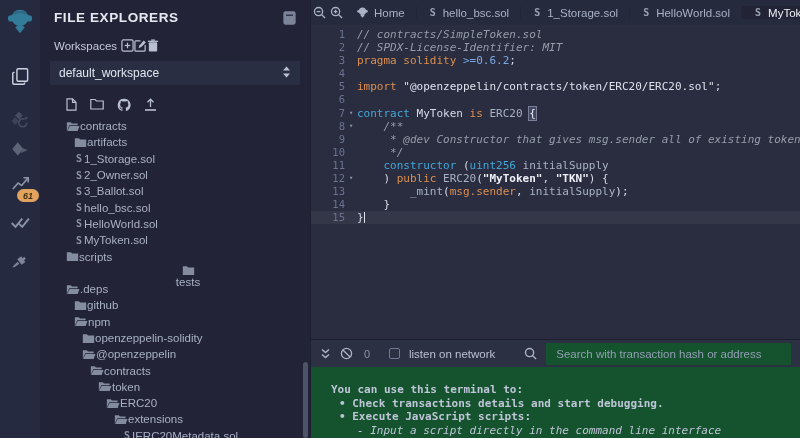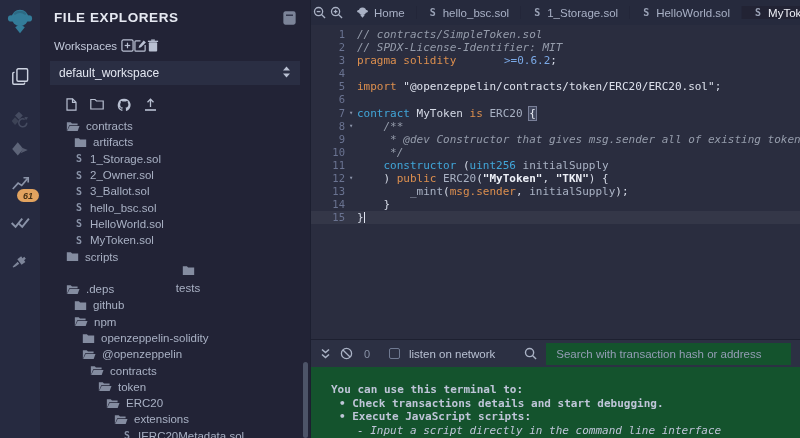--- a/index.html
+++ b/index.html
@@ -25,21 +25,21 @@
   .fp-title { font-size:13.5px; font-weight:700; letter-spacing:0.6px; color:#e6e9f2; }
   .ws-row { display:flex; align-items:center; padding:14px 14px 0 14px; }
   .ws-label { font-size:11.5px; color:#c3c9da; margin-right:4px; }
   .ws-row .icon-btn { color:#b9c0d2; }
   .ws-select { margin:9px 10px 0 10px; height:24px; background:#2a2e43;
     display:flex; align-items:center; padding:0 9px; font-size:12px;
     color:#e2e6f0; cursor:pointer; }
   .ws-select .caret { margin-left:auto; color:#b9c0d2; }
   .fp-actions { display:flex; gap:13px; padding:13px 0 0 26px; color:#b9c0d2; }
   .tree { margin-top:6px; font-size:11.5px; }
-  .tree-row { height:16.3px; display:flex; align-items:center; gap:6px;
+  .tree-row { height:16.3px; display:flex; align-items:center; 
     cursor:pointer; white-space:nowrap; }
   .tree-row .t-icon { color:#848ca0; flex:none; display:flex; }
   .sol-glyph { font-family:"DejaVu Sans Mono", monospace; font-weight:700;
     font-size:10px; color:#8a93a8; width:10px; text-align:center; }
   .fp-scrollbar { position:absolute; right:2px; top:362px; width:5px;
     height:76px; background:#4d5468; border-radius:3px; }
 
   
   .main { flex:1; min-width:0; display:flex; flex-direction:column;
     background:#2a2d3f; border-left:1px solid #1c1f30; }
@@ -58,21 +58,21 @@
     font-size:11px; line-height:13.1px; padding-top:3px; overflow:hidden; }
   .ed-line { display:flex; height:13.1px; align-items:center; }
   .ed-line.cur { background:rgba(255,255,255,0.05); }
   .gutter { width:34px; flex:none; text-align:right; color:#6a7391; font-size:10.5px; }
   .fold { width:12px; flex:none; color:#8d95aa; font-size:7px; text-align:center;
     cursor:pointer; }
   .code { white-space:pre; }
   .t-com { color:#959cab; font-style:italic; }
   .t-kw  { color:#dd8f4e; }
   .t-ty  { color:#41a6d9; }
-  .t-num { color:#7ba9e6;margin-left:41px; }
+  .t-num { color:#7ba9e6; }
   .t-pl  { color:#d5dae6; }
   .t-id  { color:#a9b2c4; }
   .t-str { color:#edf0f7; font-weight:700; }
   .t-str2{ color:#dde1ec; }
   .t-brk { color:#e8ebf3; background:rgba(130,142,175,0.28);
     outline:1px solid rgba(185,195,225,0.55); }
   .cursor { display:inline-block; width:1.5px; height:11px; background:#dfe3f0;
     vertical-align:-1.5px; }
 
   

